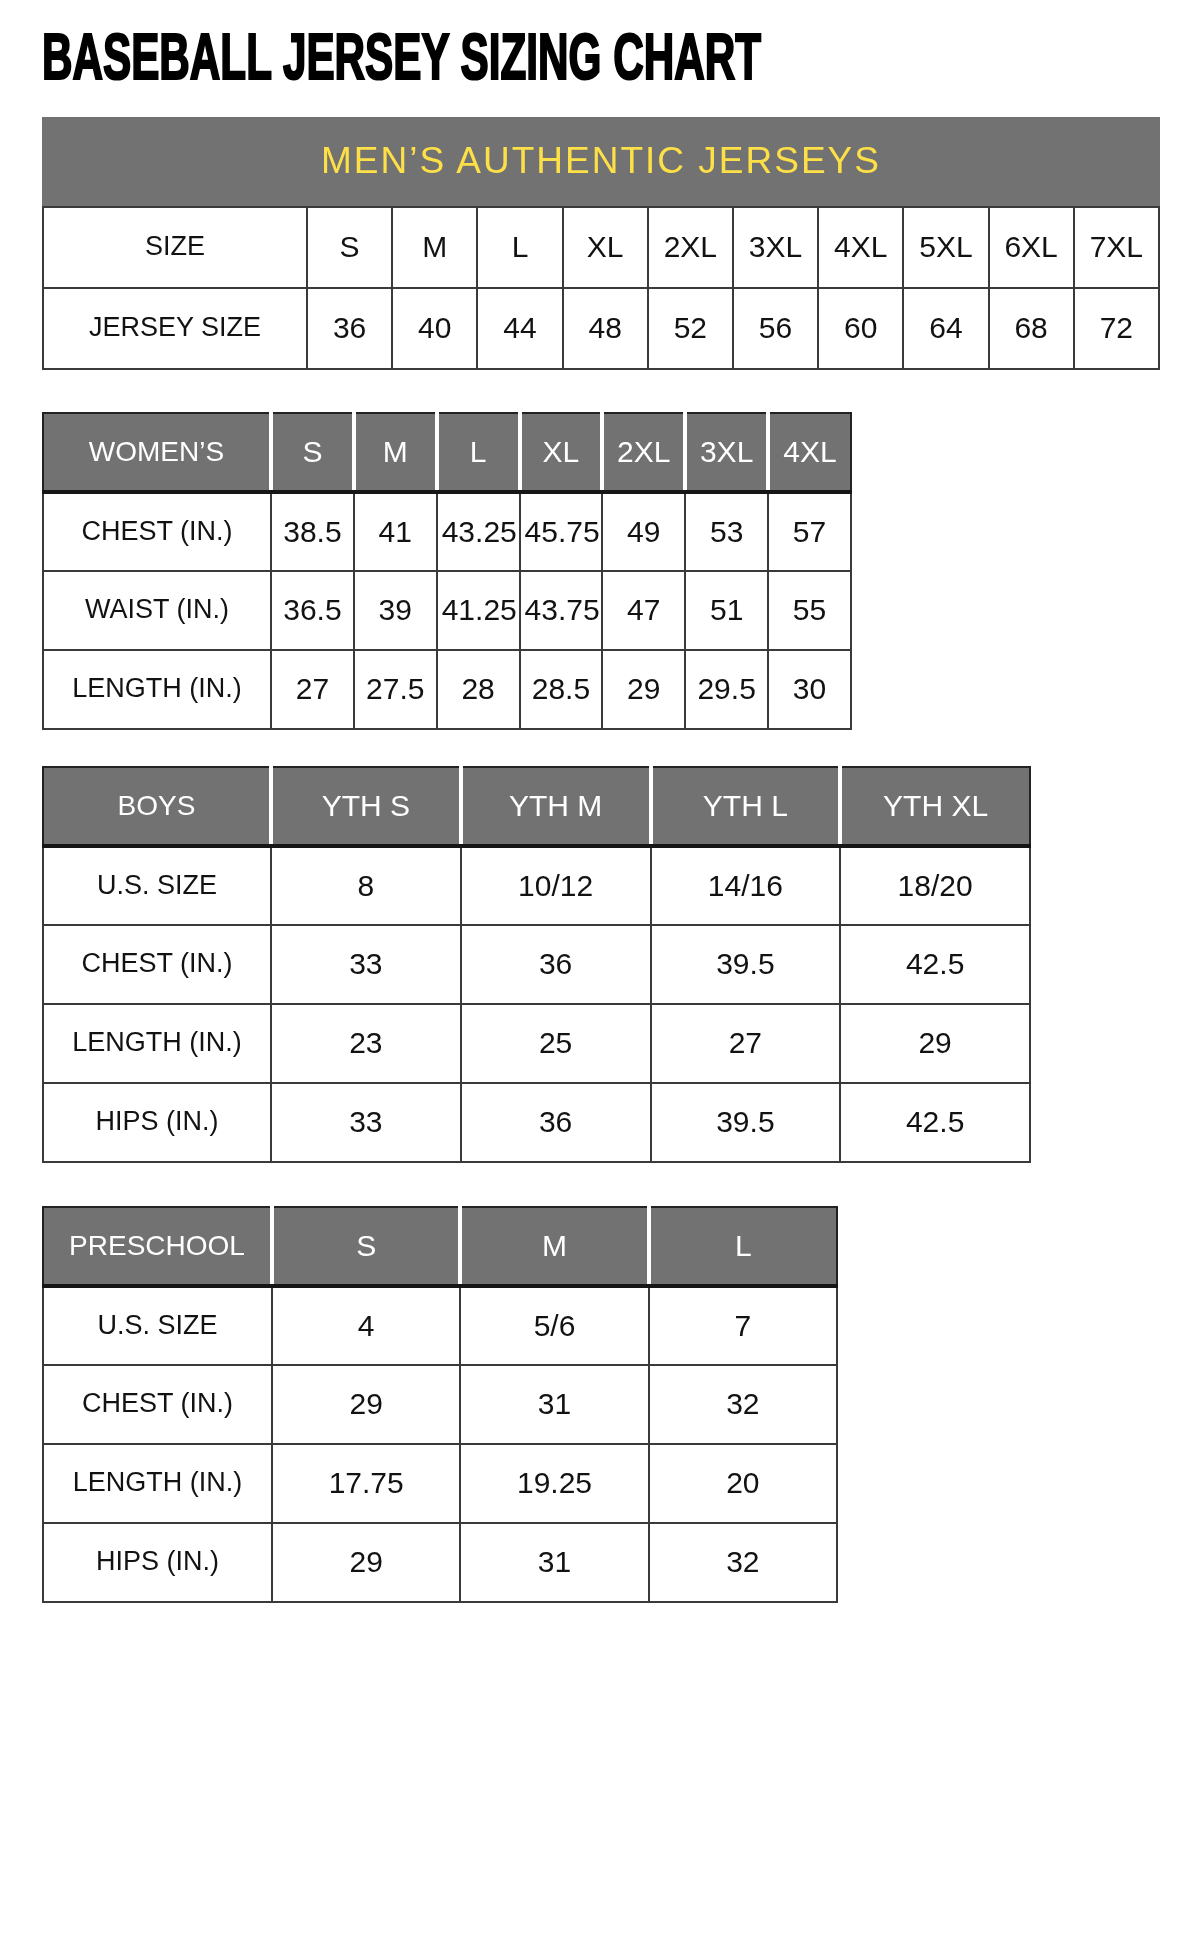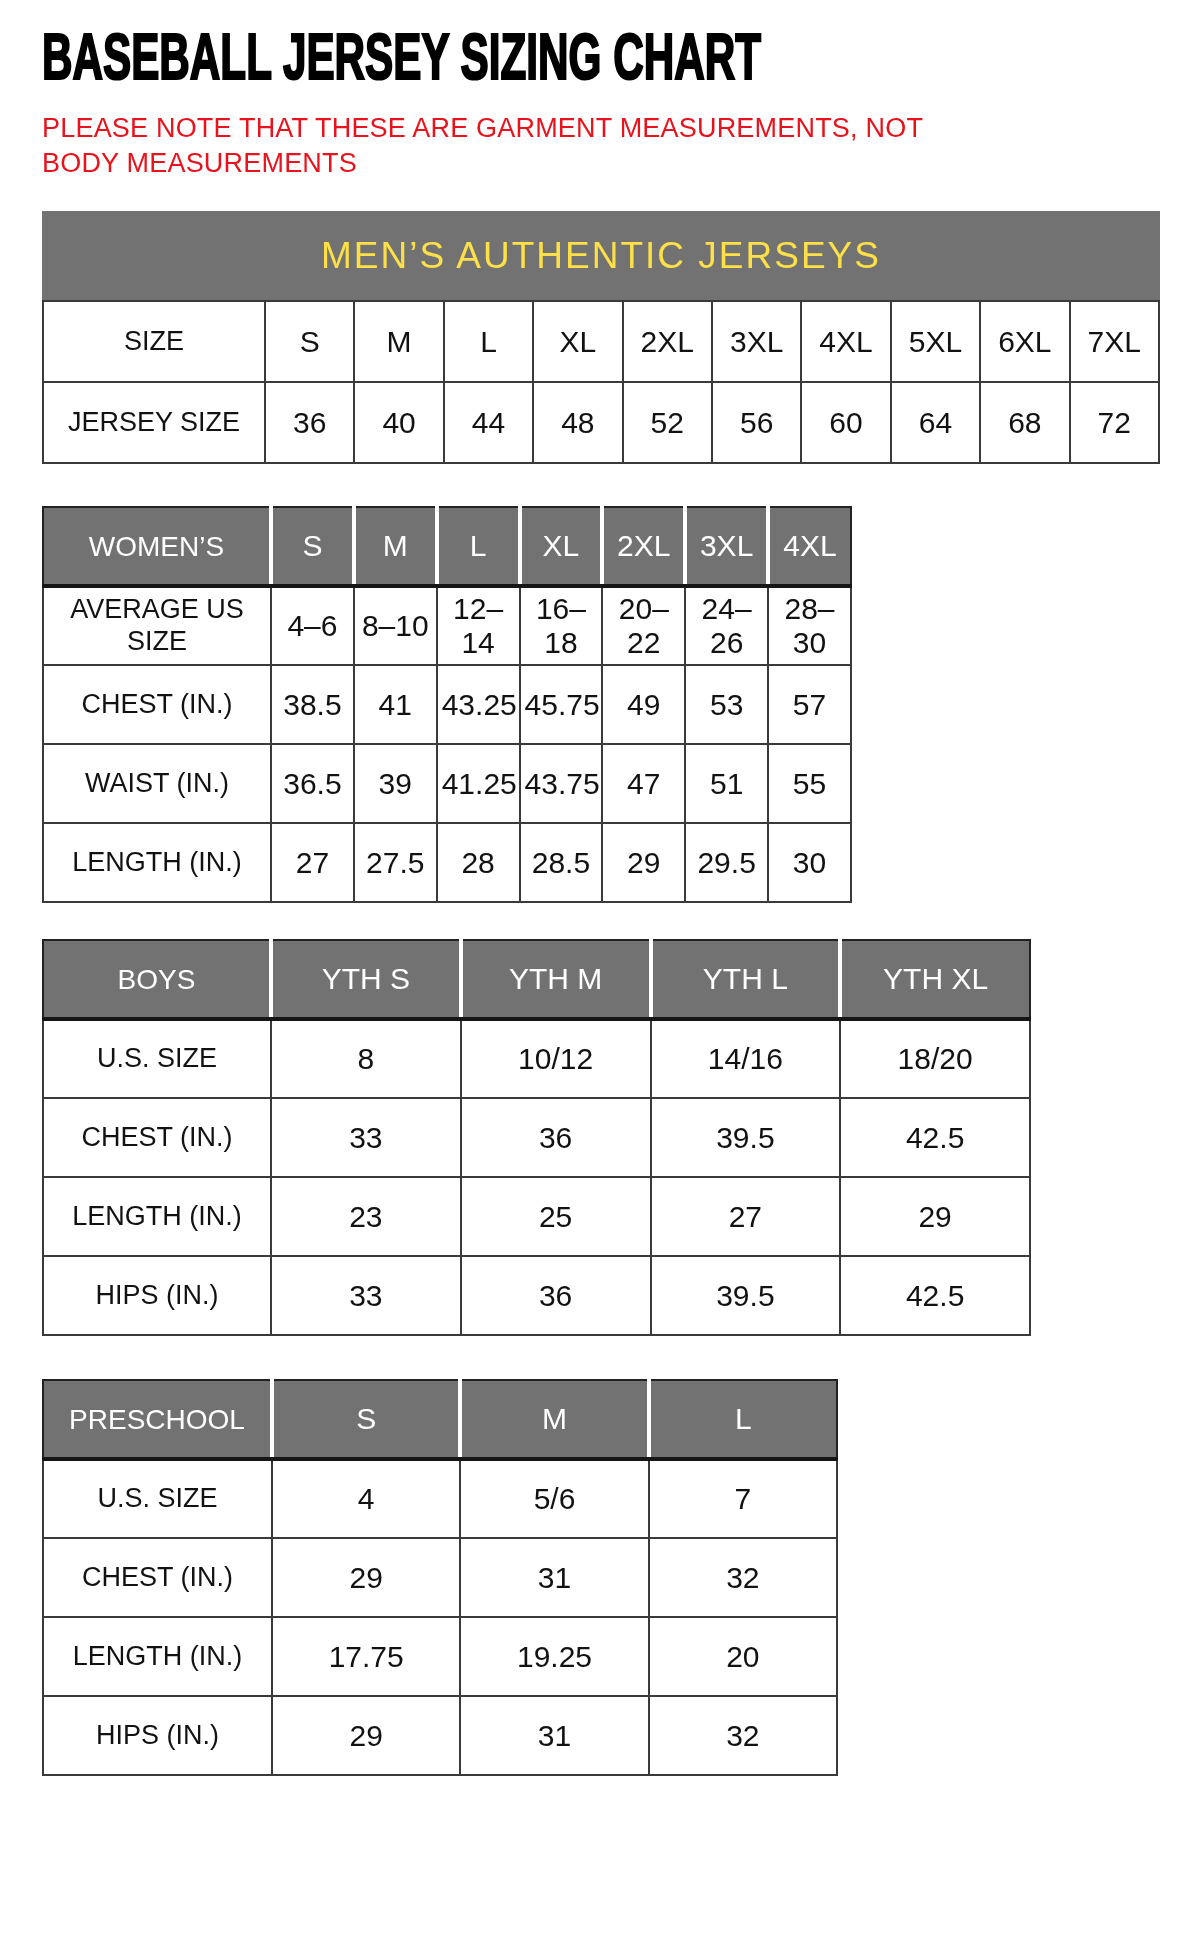--- a/index.html
+++ b/index.html
@@ -34,37 +34,36 @@
   }
   .size-table .lab { font-size:27px; line-height:1.18; }
   .size-table thead th {
     background:var(--header-gray); color:#fff; font-size:30px; font-weight:400;
     border-bottom:4px solid #161616; border-left:4px solid #fff; border-top:2px solid #222;
   }
   .size-table thead th.lab { font-size:28px; }
   .size-table thead th:first-child { border-left:2px solid #222; }
   .size-table thead th:last-child { border-right:2px solid #222; }
 
-  .tbl-mens { width:1118px; }      .tbl-mens .lab { width:222px;margin-top:19px; }  .tbl-mens td { height:81px; }
+  .tbl-mens { width:1118px; }      .tbl-mens .lab { width:264px;margin-top:19px; }  .tbl-mens td { height:81px; }
   .tbl-womens { width:810px; }     .tbl-womens .lab { width:228px; }
   .tbl-boys { width:989px; }       .tbl-boys .lab { width:228px; }
   .tbl-preschool { width:796px; }  .tbl-preschool .lab { width:229px; }
 
   .sec-womens { margin-top:42px; }
   .sec-boys { margin-top:36px; }
   .sec-preschool { margin-top:43px; }
 </style>
 </head>
 <body>
 
 <div class="page">
 
   <h1 class="title">BASEBALL JERSEY SIZING CHART</h1>
 
-  <p class="top-note">PLEASE NOTE THAT THESE ARE GARMENT MEASUREMENTS, NOT BODY MEASUREMENTS</p>
 
   <section>
     <div class="mens-banner">MEN’S AUTHENTIC JERSEYS</div>
     <table class="size-table tbl-mens">
       <thead></thead>
       <tbody>
           <tr>
             <td class="lab">SIZE</td>
             <td>S</td>
             <td>M</td>
@@ -103,30 +102,20 @@
             <th>M</th>
             <th>L</th>
             <th>XL</th>
             <th>2XL</th>
             <th>3XL</th>
             <th>4XL</th>
           </tr>
         </thead>
       <tbody>
           <tr>
-            <td class="lab">AVERAGE US SIZE</td>
-            <td>4–6</td>
-            <td>8–10</td>
-            <td>12–14</td>
-            <td>16–18</td>
-            <td>20–22</td>
-            <td>24–26</td>
-            <td>28–30</td>
-          </tr>
-          <tr>
             <td class="lab">CHEST (IN.)</td>
             <td>38.5</td>
             <td>41</td>
             <td>43.25</td>
             <td>45.75</td>
             <td>49</td>
             <td>53</td>
             <td>57</td>
           </tr>
           <tr>

